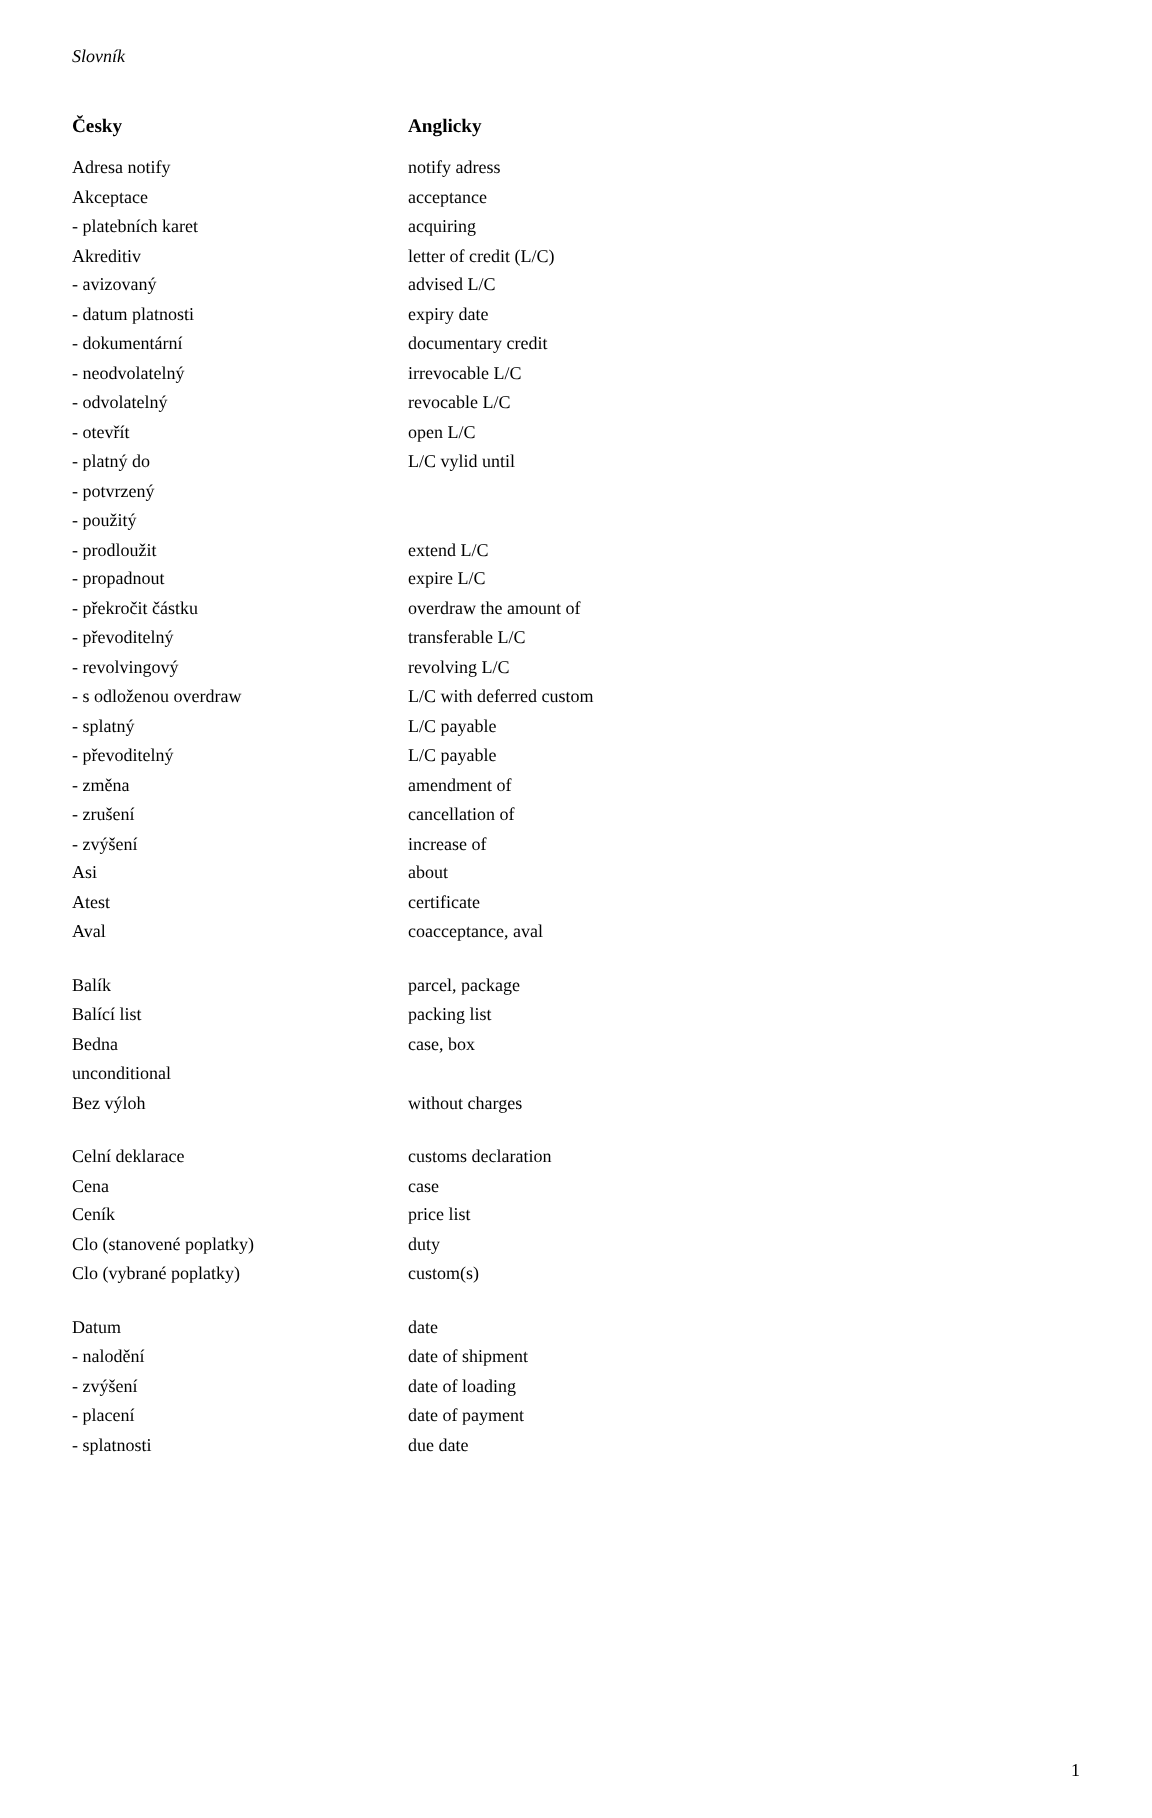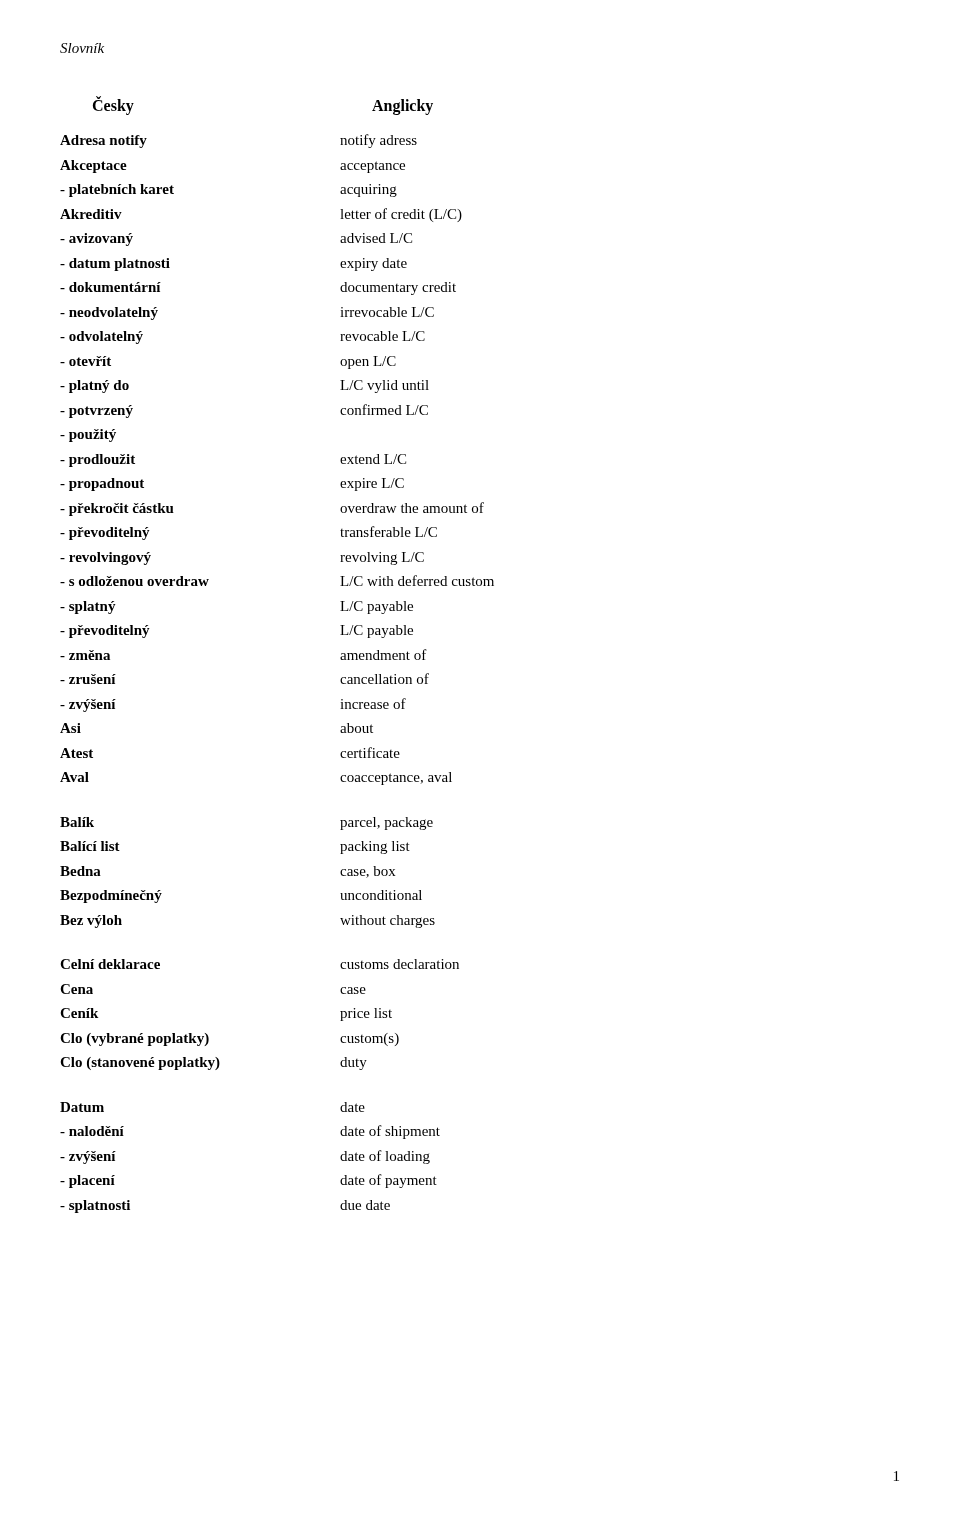--- a/index.html
+++ b/index.html
@@ -20,41 +20,39 @@
     .page-title {
       font-size: 15px;
       font-weight: normal;
       margin-bottom: 40px;
       font-style: italic;
     }
     .columns-header {
       display: flex;
       margin-bottom: 10px;
       padding-bottom: 4px;
-      margin-left: 32px;
     }
     .col-czech {
       width: 280px;
       font-weight: bold;
       font-size: 16px;
     }
     .col-english {
       flex: 1;
       font-weight: bold;
       font-size: 16px;
     }
     .entry {
       display: flex;
       margin-bottom: 2px;
       line-height: 1.5;
     }
     .entry-czech {
       width: 280px;
       padding-right: 10px;
-      font-weight: bold;
     }
     .entry-english {
       flex: 1;
     }
     .section-gap {
       height: 20px;
     }
     .page-number {
       position: absolute;
       bottom: 30px;
@@ -112,21 +110,20 @@
     <div class="entry">
       <div class="entry-czech">- otevřít</div>
       <div class="entry-english">open L/C</div>
     </div>
     <div class="entry">
       <div class="entry-czech">- platný do</div>
       <div class="entry-english">L/C vylid until</div>
     </div>
     <div class="entry">
       <div class="entry-czech">- potvrzený</div>
-      <div class="entry-english">confirmed L/C</div>
     </div>
     <div class="entry">
       <div class="entry-czech">- použitý</div>
     </div>
     <div class="entry">
       <div class="entry-czech">- prodloužit</div>
       <div class="entry-english">extend L/C</div>
     </div>
     <div class="entry">
       <div class="entry-czech">- propadnout</div>
@@ -187,48 +184,47 @@
     </div>
     <div class="entry">
       <div class="entry-czech">Balící list</div>
       <div class="entry-english">packing list</div>
     </div>
     <div class="entry">
       <div class="entry-czech">Bedna</div>
       <div class="entry-english">case, box</div>
     </div>
     <div class="entry">
-      <div class="entry-czech">Bezpodmínečný</div>
       <div class="entry-english">unconditional</div>
     </div>
     <div class="entry">
       <div class="entry-czech">Bez výloh</div>
       <div class="entry-english">without charges</div>
     </div>
     <div class="section-gap"></div>
     <div class="entry">
       <div class="entry-czech">Celní deklarace</div>
       <div class="entry-english">customs declaration</div>
     </div>
     <div class="entry">
       <div class="entry-czech">Cena</div>
       <div class="entry-english">case</div>
     </div>
     <div class="entry">
       <div class="entry-czech">Ceník</div>
       <div class="entry-english">price list</div>
     </div>
     <div class="entry">
+      <div class="entry-czech">Clo (stanovené poplatky)</div>
+      <div class="entry-english">duty</div>
+    </div>
+    <div class="entry">
       <div class="entry-czech">Clo (vybrané poplatky)</div>
       <div class="entry-english">custom(s)</div>
     </div>
-    <div class="entry">
-      <div class="entry-czech">Clo (stanovené poplatky)</div>
-      <div class="entry-english">duty</div>
-    </div>
     <div class="section-gap"></div>
     <div class="entry">
       <div class="entry-czech">Datum</div>
       <div class="entry-english">date</div>
     </div>
     <div class="entry">
       <div class="entry-czech">- nalodění</div>
       <div class="entry-english">date of shipment</div>
     </div>
     <div class="entry">

